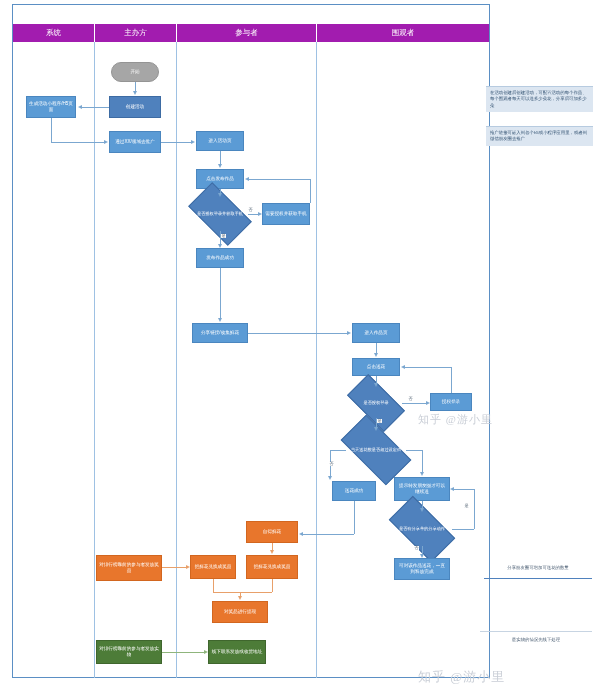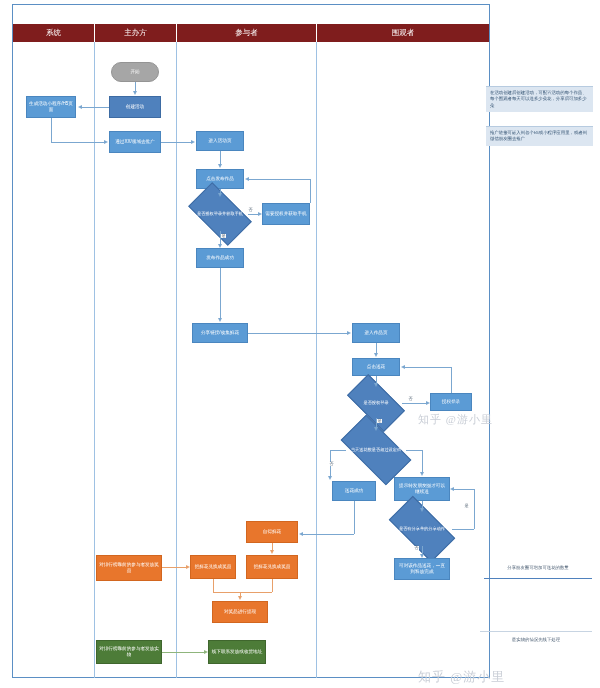--- a/index.html
+++ b/index.html
@@ -14,21 +14,21 @@
     position:absolute;left:12px;top:4px;width:478px;height:674px;
     border:1px solid #5b8fc4;box-sizing:border-box;background:#ffffff;
   }
   .lane-title{
     position:absolute;left:12px;top:4px;width:478px;height:20px;
     background:#4f81bd;color:#ffffff;font-size:10px;
     display:flex;align-items:center;justify-content:center;
     box-sizing:border-box;letter-spacing:1px;
   }
   .lane-head{
-    position:absolute;top:24px;height:18px;background:#7f1d1d;
+    position:absolute;top:24px;height:18px;background:#a21caf;
     color:#ffffff;font-size:7.5px;display:flex;align-items:center;
     justify-content:center;box-sizing:border-box;
     border-right:1px solid #ffffff;
   }
   .lane-body{
     position:absolute;top:42px;height:636px;box-sizing:border-box;
     border-right:1px solid #9ec1e3;
   }
   .lane-body.last{border-right:none;}
 

